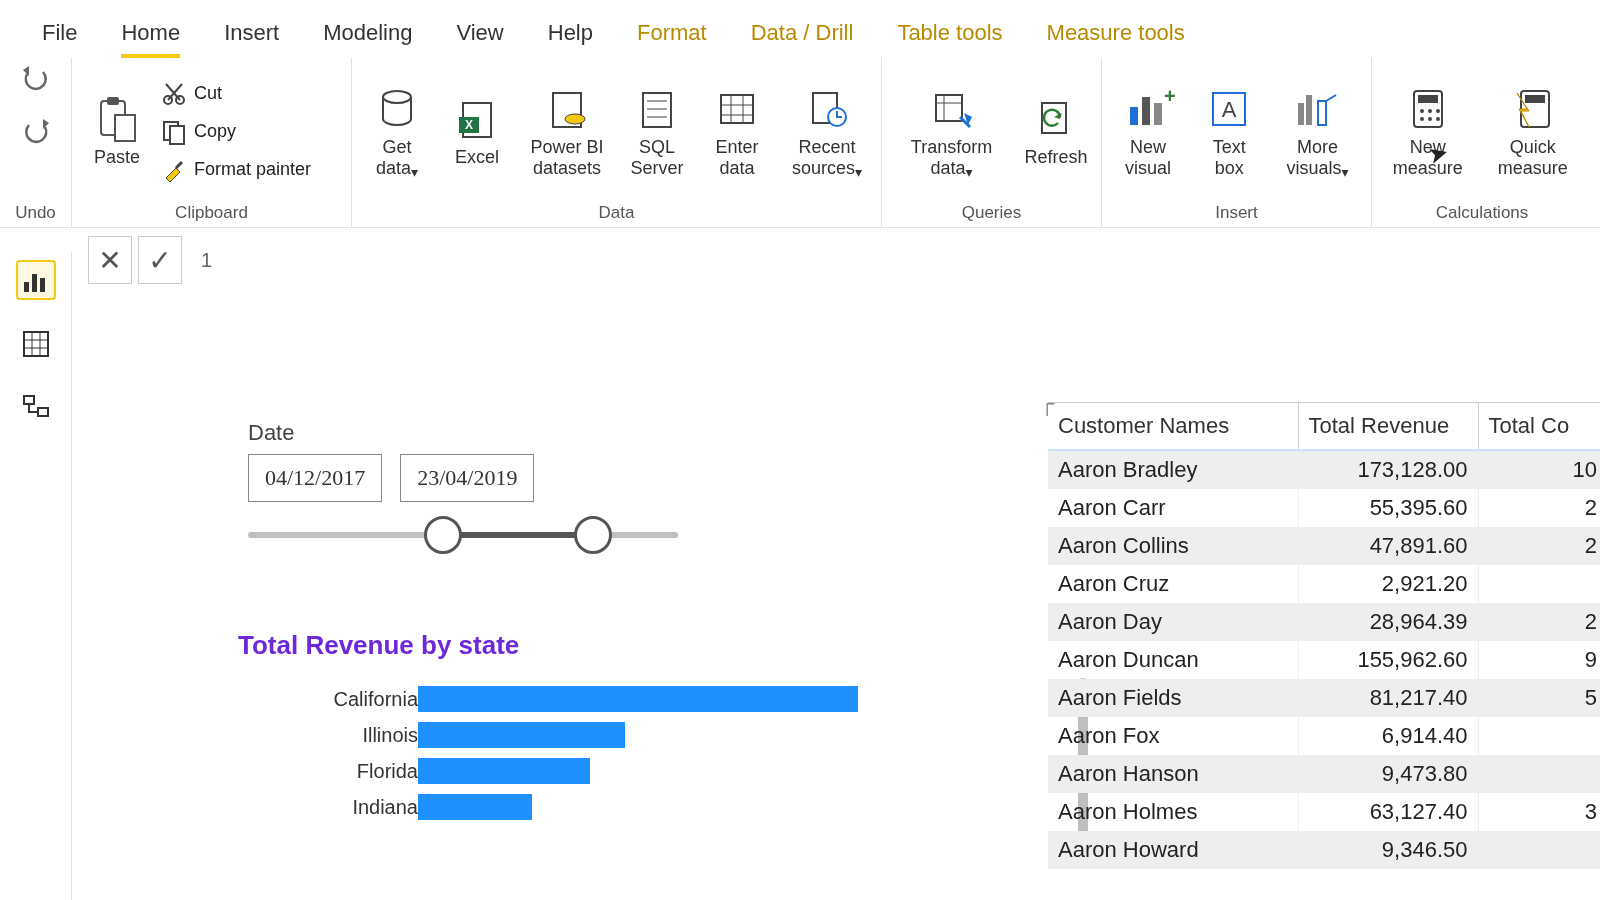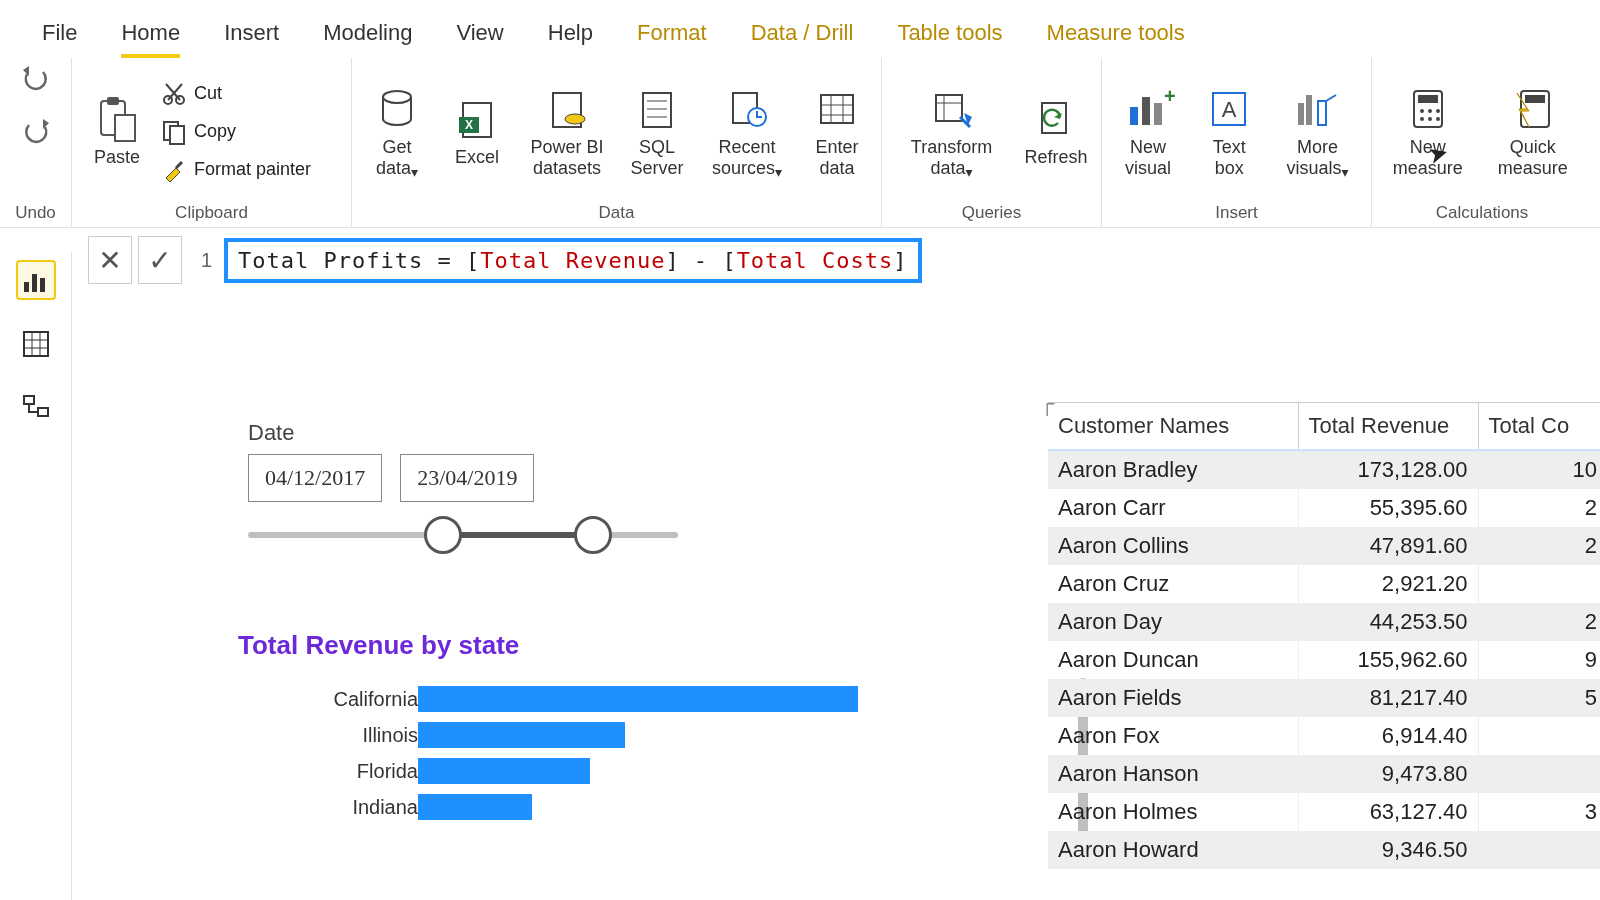--- a/index.html
+++ b/index.html
@@ -264,38 +264,38 @@
       </div>
       <div class="btn-col">
         <span class="icon-box">
             <svg width="40" height="40">
               <rect x="6" y="4" width="28" height="34" fill="none" stroke="#444" stroke-width="2"></rect>
               <path d="M10 12h20M10 20h20M10 28h20" stroke="#444"></path>
             </svg>
           </span>
         <span>SQL Server</span>
       </div>
+      <div class="btn-col">
+        <span class="icon-box">
+            <svg width="40" height="40">
+              <rect x="4" y="6" width="32" height="28" fill="none" stroke="#444" stroke-width="2"></rect>
+              <path d="M4 16h32M4 26h32M14 6v28M26 6v28" stroke="#444"></path>
+            </svg>
+          </span>
+        <span>Enter data</span>
+      </div>
       <div class="btn-col" style="min-width:90px">
         <span class="icon-box">
             <svg width="40" height="40">
               <rect x="6" y="4" width="24" height="30" fill="none" stroke="#444" stroke-width="2"></rect>
               <circle cx="30" cy="28" r="9" fill="#fff" stroke="#1e6fd9" stroke-width="2"></circle>
               <path d="M30 22v6h5" stroke="#1e6fd9" stroke-width="2" fill="none"></path>
             </svg>
           </span>
         <span><span>Recent sources</span><span class="drop">▾</span></span>
-      </div>
-      <div class="btn-col">
-        <span class="icon-box">
-            <svg width="40" height="40">
-              <rect x="4" y="6" width="32" height="28" fill="none" stroke="#444" stroke-width="2"></rect>
-              <path d="M4 16h32M4 26h32M14 6v28M26 6v28" stroke="#444"></path>
-            </svg>
-          </span>
-        <span>Enter data</span>
       </div>
     </div>
     <div class="label">Data</div>
   </div>
 
   <div class="ribbon-group" style="width:220px">
     <div class="row">
       <div class="btn-col" style="min-width:100px">
         <span class="icon-box">
             <svg width="40" height="40">
@@ -412,23 +412,20 @@
         <rect x="16" y="14" width="10" height="8" fill="none" stroke="#333" stroke-width="2"></rect>
         <path d="M7 10 V18 H16" stroke="#333" fill="none" stroke-width="2"></path>
       </svg>
   </div>
 </div>
 
 <div class="formula-area">
   <div class="x">✕</div>
   <div class="check">✓</div>
   <div class="linecount">1</div>
-  <div class="formula-input">
-    <span>Total Profits</span><span> = </span><span>[</span><span class="meas">Total Revenue</span><span>]</span><span> - </span><span>[</span><span class="meas">Total Costs</span><span>]</span>
-  </div>
 </div>
 
 <div class="canvas">
 
   <div class="slicer">
     <div class="slicer-title">Date</div>
     <div class="slicer-dates">
       <div class="dbox">04/12/2017</div>
       <div class="dbox">23/04/2019</div>
     </div>
@@ -496,21 +493,21 @@
     <td class="num">47,891.60</td>
     <td class="cut">2</td>
           </tr>
           <tr>
             <td>Aaron Cruz</td>
     <td class="num">2,921.20</td>
     <td class="cut"></td>
           </tr>
           <tr>
             <td>Aaron Day</td>
-    <td class="num">44,253.50</td>
+    <td class="num">28,964.39</td>
     <td class="cut">2</td>
           </tr>
           <tr>
             <td>Aaron Duncan</td>
     <td class="num">155,962.60</td>
     <td class="cut">9</td>
           </tr>
           <tr>
             <td>Aaron Fields</td>
     <td class="num">81,217.40</td>

